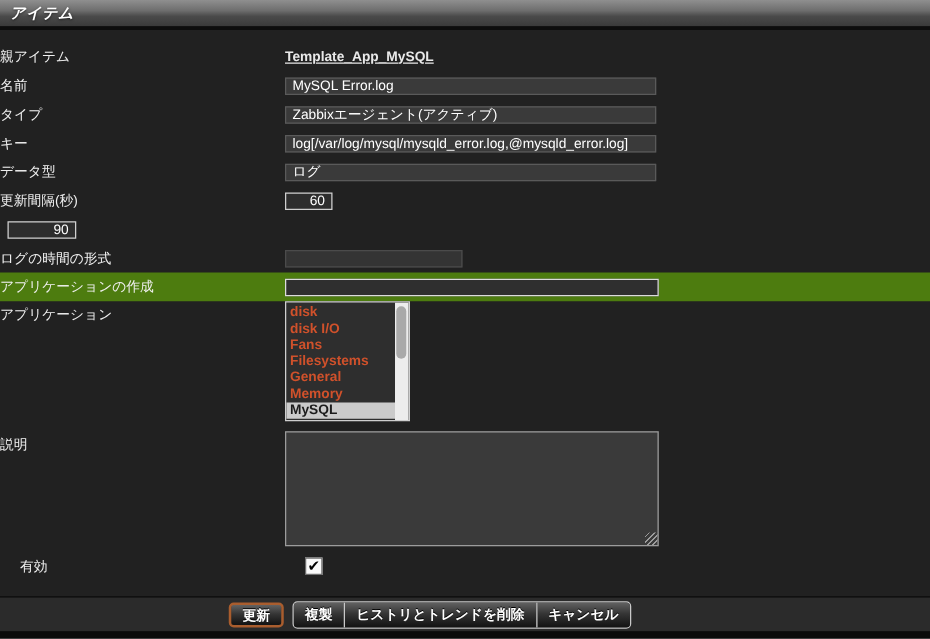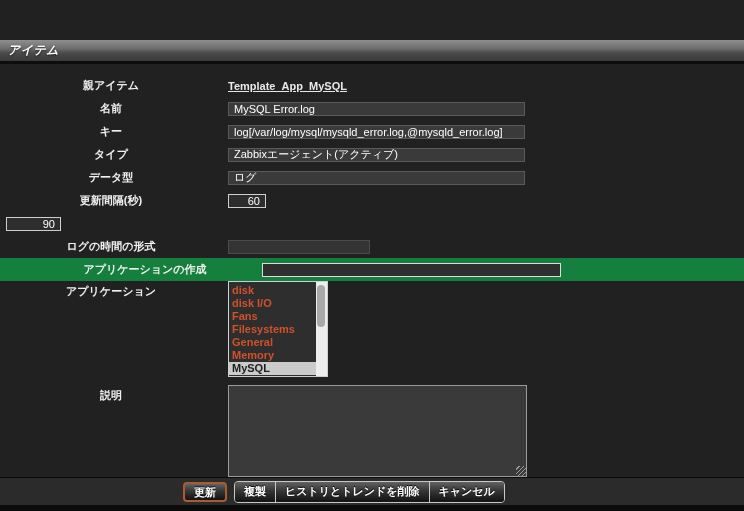--- a/index.html
+++ b/index.html
@@ -6,47 +6,46 @@
   .page {
     position:relative; width:744px; height:511px; overflow:hidden;
     background:#212121; color:#e8e8e8;
     font-family:"Liberation Sans","DejaVu Sans",sans-serif; font-size:11px;
   }
   
   .header {
     height:21px; padding:0 8px; display:flex; align-items:center;
     background:linear-gradient(#8f8f8f,#6e6e6e 40%,#4a4a4a 62%,#3a3a3a);
     border-bottom:3px solid #0d0d0d;
-    margin-top:40px;
   }
   .header-title {
     font-size:12px; font-weight:bold; font-style:italic; color:#ffffff;
     text-shadow:0 1px 2px rgba(0,0,0,.65); letter-spacing:.5px;
   }
   
   .form { padding-top:10px; }
   .row { display:flex; align-items:center; height:23px; }
   .row.tall { align-items:flex-start; height:auto; }
   .label-cell {
-    flex:none; width:222px; text-align:center; box-sizing:border-box;
-    font-weight:bold; color:#f0f0f0; white-space:nowrap;
+    flex:none; width:222px; text-align:left; box-sizing:border-box;
+    font-weight:normal; color:#f0f0f0; white-space:nowrap;
   }
   .row.tall .label-cell { padding-top:3px; }
   .field-cell { margin-left:6px; display:flex; align-items:center; }
   .inp {
     background:#3a3a3a; border:1px solid #5a5a5a; color:#ffffff;
     font-family:inherit; font-size:11px; height:14px; padding:0 5px;
     box-sizing:border-box; outline:none;
   }
   .inp.main { width:297px; }
   .inp.num { background:#2d2d2d; border:1px solid #cfcfcf; text-align:right; }
   .inp.w-interval { width:38px; }
   .inp.w-history { width:55px; }
   .inp.logfmt { width:142px; background:#343434; border:1px solid #4b4b4b; }
-  .row.highlight { background:#15803d;padding-left:34px; }
+  .row.highlight { background:#4d7c0f; }
   .inp.appcreate { width:299px; background:#2f2f2f; border:1px solid #dcdcdc; }
   
   .listbox {
     position:relative; width:100px; height:96px; box-sizing:border-box;
     background:#2e2e2e; border:1px solid #cfcfcf; overflow:hidden;
   }
   .list-items { margin-right:11px; padding-top:2px; }
   .list-item {
     height:13px; line-height:13px; padding:0 3px; font-weight:bold;
     color:#d0512b; white-space:nowrap; overflow:hidden; cursor:default;
@@ -79,21 +78,21 @@
   .footer {
     position:absolute; left:0; top:477px; width:744px; height:28px;
     background:#2b2b2b; border-top:1px solid #090909; box-sizing:border-box;
     display:flex; align-items:center;
   }
   .bottom-strip {
     position:absolute; left:0; top:505px; width:744px; height:6px;
     background:#0b0b0b;
   }
   .btn {
-    font-family:Liberation Mono, monospace; font-size:11px; font-weight:bold; color:#ffffff;
+    font-family:Liberation Sans, sans-serif; font-size:11px; font-weight:bold; color:#ffffff;
     background:linear-gradient(#626262,#353535 45%,#151515 95%);
     height:20px; line-height:18px; padding:0 9px; box-sizing:border-box;
     text-shadow:0 -1px 0 #000; cursor:pointer; white-space:nowrap;
   }
   .btn-update {
     margin-left:183px; border:2px solid #a95d2e; border-radius:4px;
   }
   .btn-group {
     margin-left:7px; display:flex; border:1px solid #c9c9c9;
     border-radius:4px; overflow:hidden;
@@ -123,30 +122,30 @@
     </div>
 
     <div class="row">
       <div class="label-cell">名前</div>
       <div class="field-cell">
         <input class="inp main" type="text" value="MySQL Error.log" style="">
       </div>
     </div>
 
     <div class="row">
+      <div class="label-cell">タイプ</div>
+      <div class="field-cell">
+        <input class="inp main" type="text" value="Zabbixエージェント(アクティブ)" style="">
+      </div>
+    </div>
+
+    <div class="row">
       <div class="label-cell">キー</div>
       <div class="field-cell">
         <input class="inp main" type="text" value="log[/var/log/mysql/mysqld_error.log,@mysqld_error.log]" style="">
-      </div>
-    </div>
-
-    <div class="row">
-      <div class="label-cell">タイプ</div>
-      <div class="field-cell">
-        <input class="inp main" type="text" value="Zabbixエージェント(アクティブ)" style="">
       </div>
     </div>
 
     <div class="row">
       <div class="label-cell">データ型</div>
       <div class="field-cell">
         <input class="inp main" type="text" value="ログ" style="">
       </div>
     </div>
 

